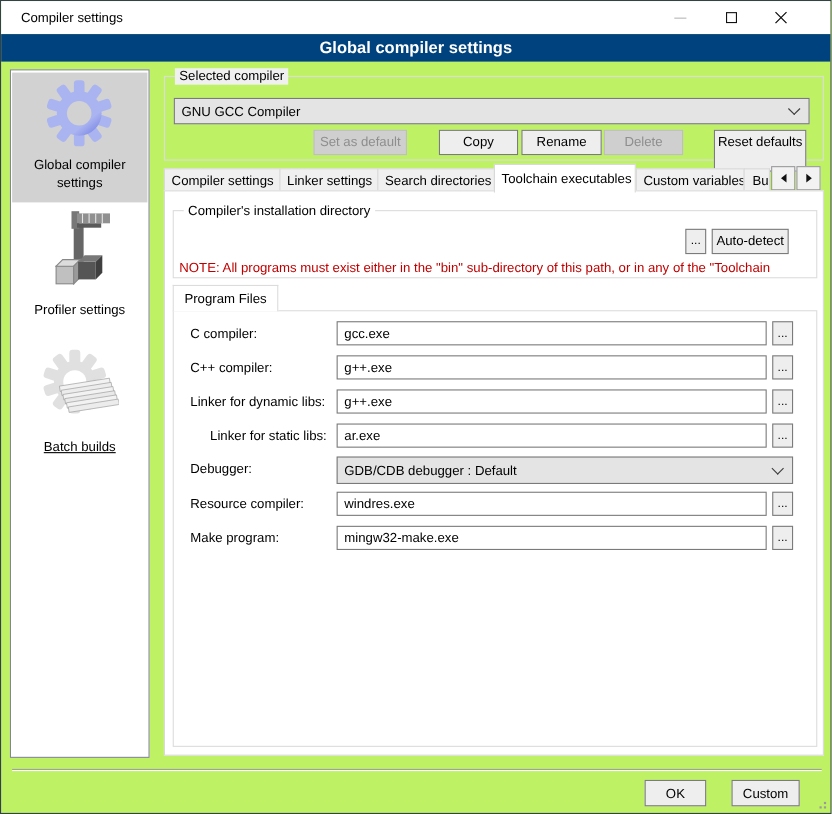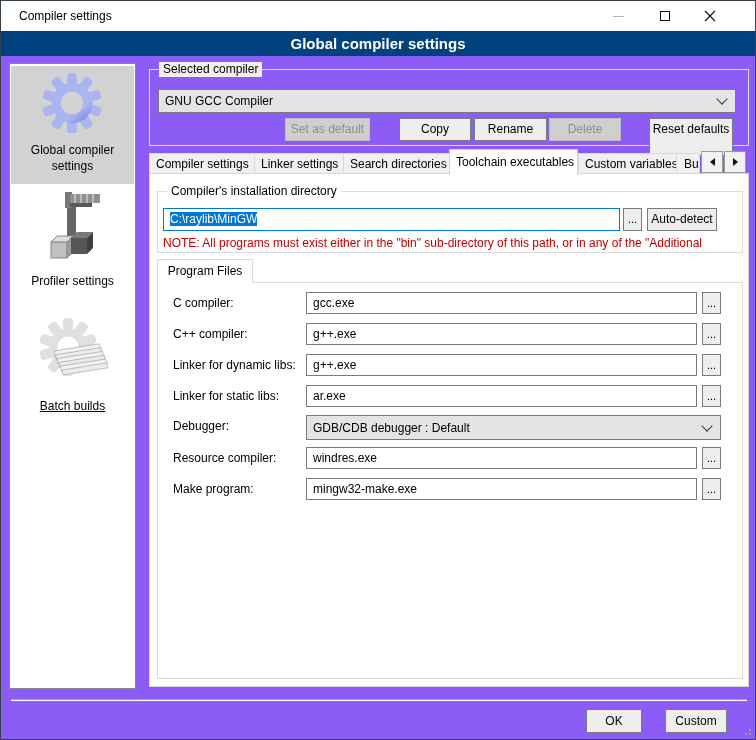--- a/index.html
+++ b/index.html
@@ -1,18 +1,18 @@
 <!DOCTYPE html>
 <html><head>
 <meta charset="utf-8">
 <style>
   * { box-sizing: border-box; margin: 0; padding: 0; }
   html,body { width:756px; height:740px; }
   body { font-family: "Liberation Sans", sans-serif; font-size: 12px; color:#000; background:#888; }
-  .window { position:relative; width:756px; height:740px; background:#8b5cf6; border:1px solid #35404d; overflow:hidden; }
+  .window { position:relative; width:756px; height:740px; background:#bef264; border:1px solid #35404d; overflow:hidden; }
 
   
   .titlebar { position:absolute; left:0; top:0; width:754px; height:30px; background:#ffffff; }
   .title-text { position:absolute; left:18px; top:0; line-height:30px; font-size:12px; }
   .winbtn { position:absolute; top:0; width:44px; height:30px; display:flex; align-items:center; justify-content:center; }
   .wb-min { left:595px; } .wb-max { left:642px; } .wb-close { left:687px; }
   .dash { width:11px; height:1px; background:#b7b7b7; }
   .maxsq { width:10px; height:10px; border:1px solid #111; }
 
   
@@ -223,30 +223,27 @@
       </div>
     <div class="arrowbtn" style="left:723px; top:150px;">
       <span class="tri-r"></span>
       </div>
   </div>
 
   <div class="page">
 
     <div class="groupbox" style="left:7px; top:17px; width:586px; height:62px;">
       <div class="grouplabel bg-page">Compiler's installation directory</div>
-      <div class="tinput focused" style="left:5px; top:16px; width:457px; height:23px;">
-        <span class="seltext">C:\raylib\MinGW</span>
-      </div>
       <div class="btn btn-sm" style="left:465px; top:16px; width:19px; height:23px;">
         <span>...</span>
         </div>
       <div class="btn" style="left:489px; top:16px; width:70px; height:23px;">
         <span>Auto-detect</span>
         </div>
-      <div class="note" style="left:5px; top:44px; width:576px;">NOTE: All programs must exist either in the "bin" sub-directory of this path, or in any of the "Additional</div>
+      <div class="note" style="left:5px; top:44px; width:576px;">NOTE: All programs must exist either in the "bin" sub-directory of this path, or in any of the "Toolchain</div>
     </div>
 
     <div>
       <div class="tab active" style="left:7px; top:85px; width:96px; height:24px; border-color:#dcdcdc;">
         <span style="line-height:23px;">Program Files</span>
         </div>
       <div class="tab" style="left:95px; top:88px; width:97px; height:21px; border-color:#dcdcdc;margin-top:40px;">
         <span>Additional Paths</span>
         </div>
     </div>
@@ -271,21 +268,21 @@
 
       <div>
         <div class="rowlabel" style="left:15px; top:71px;">Linker for dynamic libs:</div>
         <div class="tinput" style="left:148px; top:71px; width:391px; height:22px;"><span>g++.exe</span></div>
         <div class="btn btn-sm" style="left:544px; top:71px; width:19px; height:22px;">
           <span>...</span>
           </div>
       </div>
 
       <div>
-        <div class="rowlabel" style="left:15px; top:102px;">Linker for static libs:</div>
+        <div class="rowlabel" style="left:33px; top:102px;">Linker for static libs:</div>
         <div class="tinput" style="left:148px; top:102px; width:391px; height:22px;"><span>ar.exe</span></div>
         <div class="btn btn-sm" style="left:544px; top:102px; width:19px; height:22px;">
           <span>...</span>
           </div>
       </div>
 
       <div>
         <div class="rowlabel" style="left:15px; top:132px;">Debugger:</div>
         <div class="combo" style="left:148px; top:132px; width:415px; height:25px;">
           <span class="combo-text">GDB/CDB debugger : Default</span>

